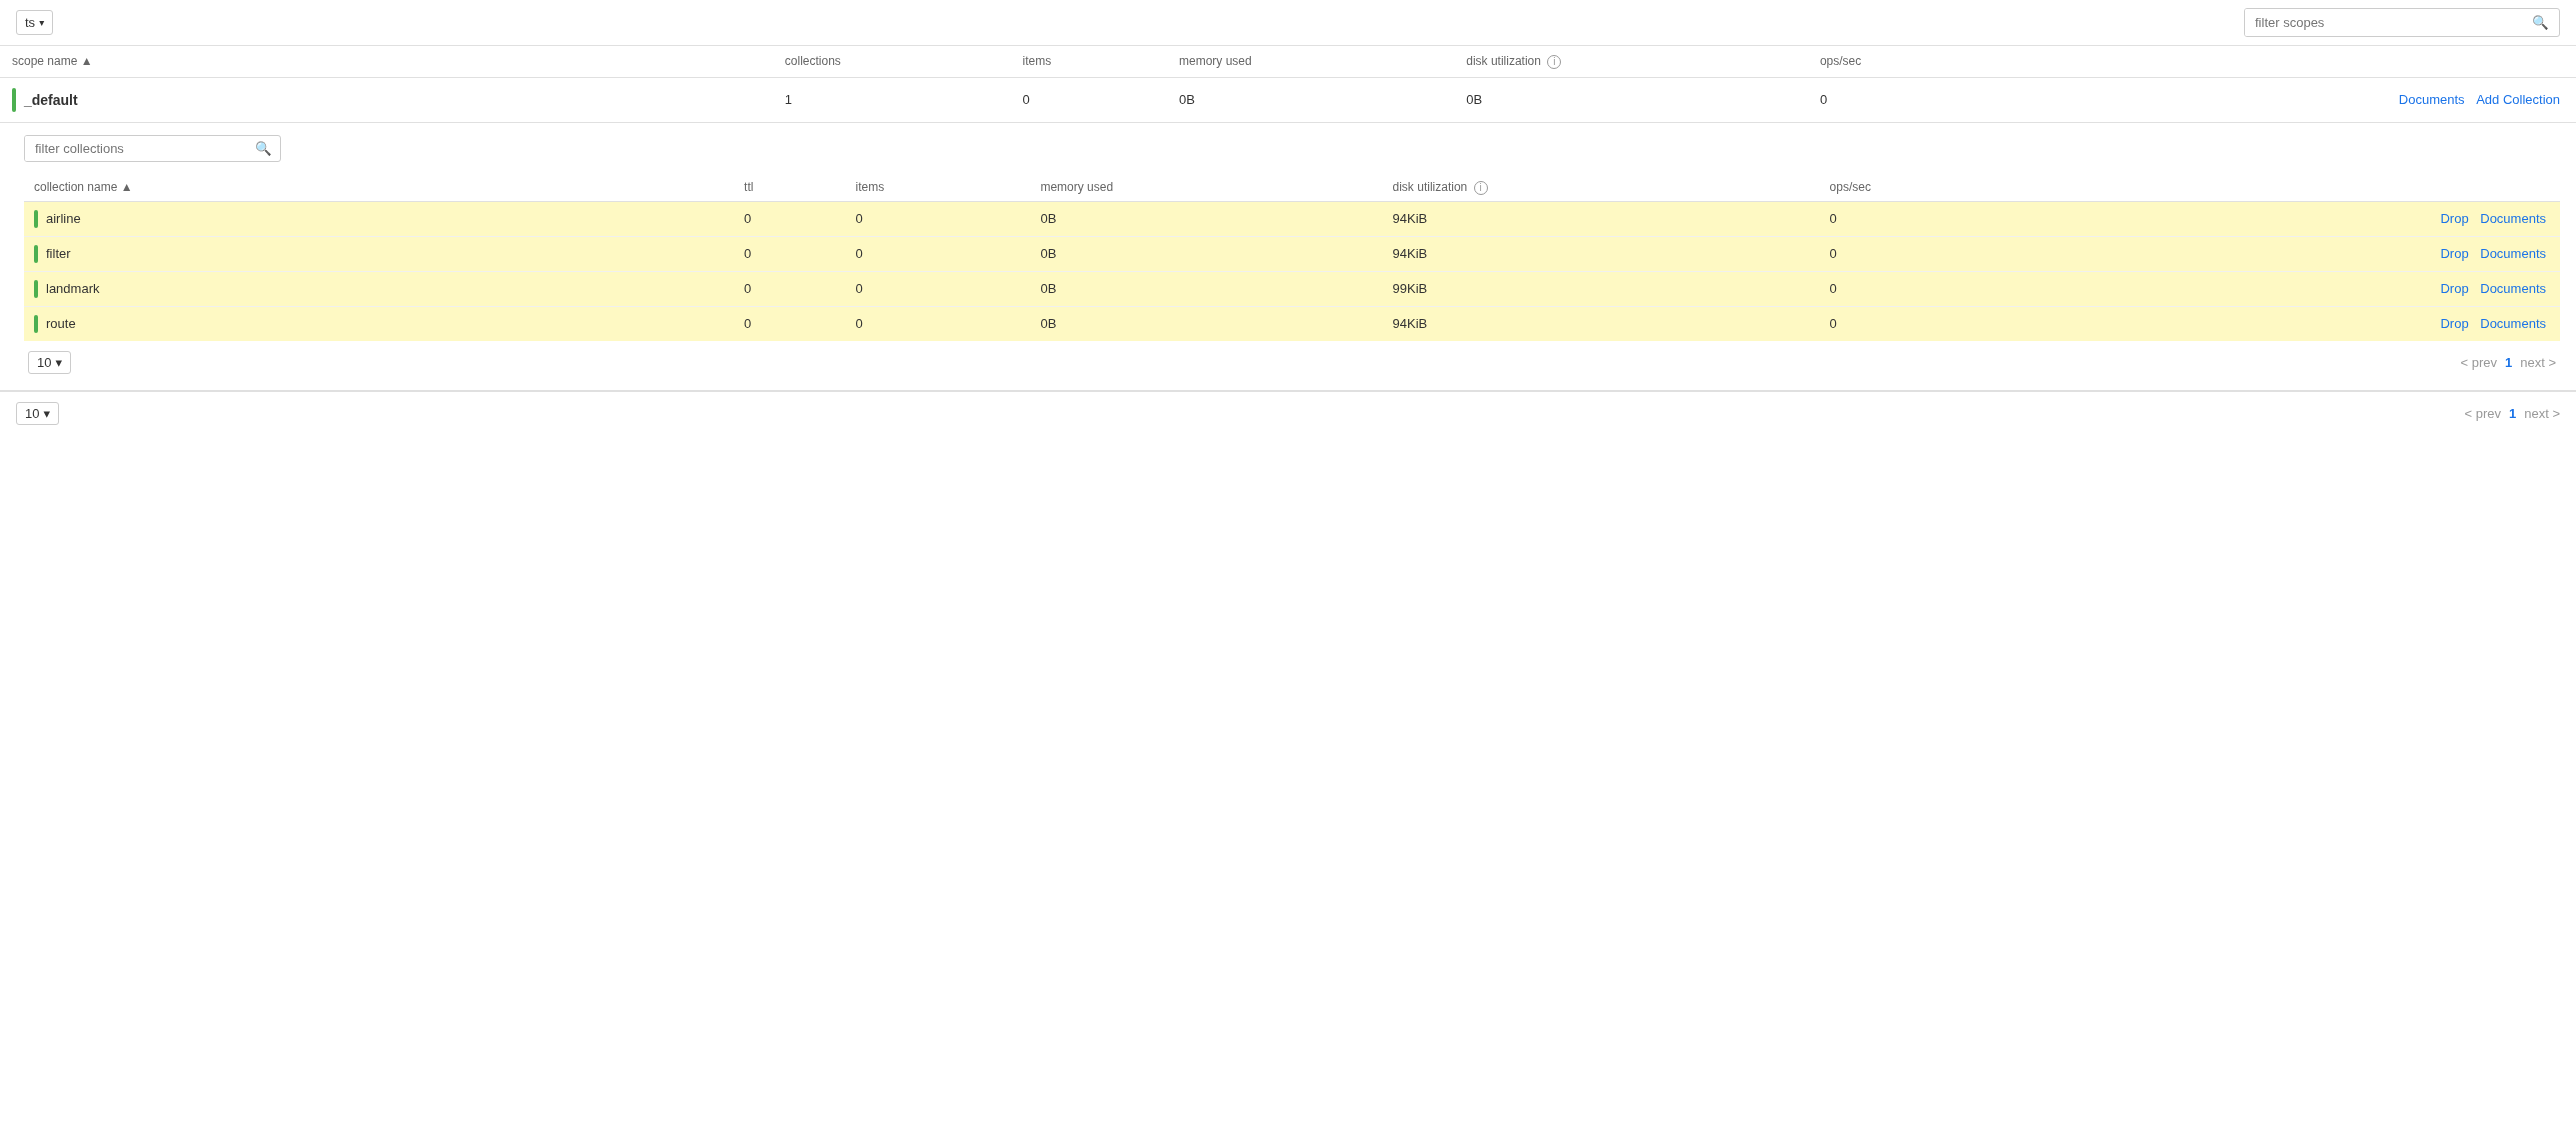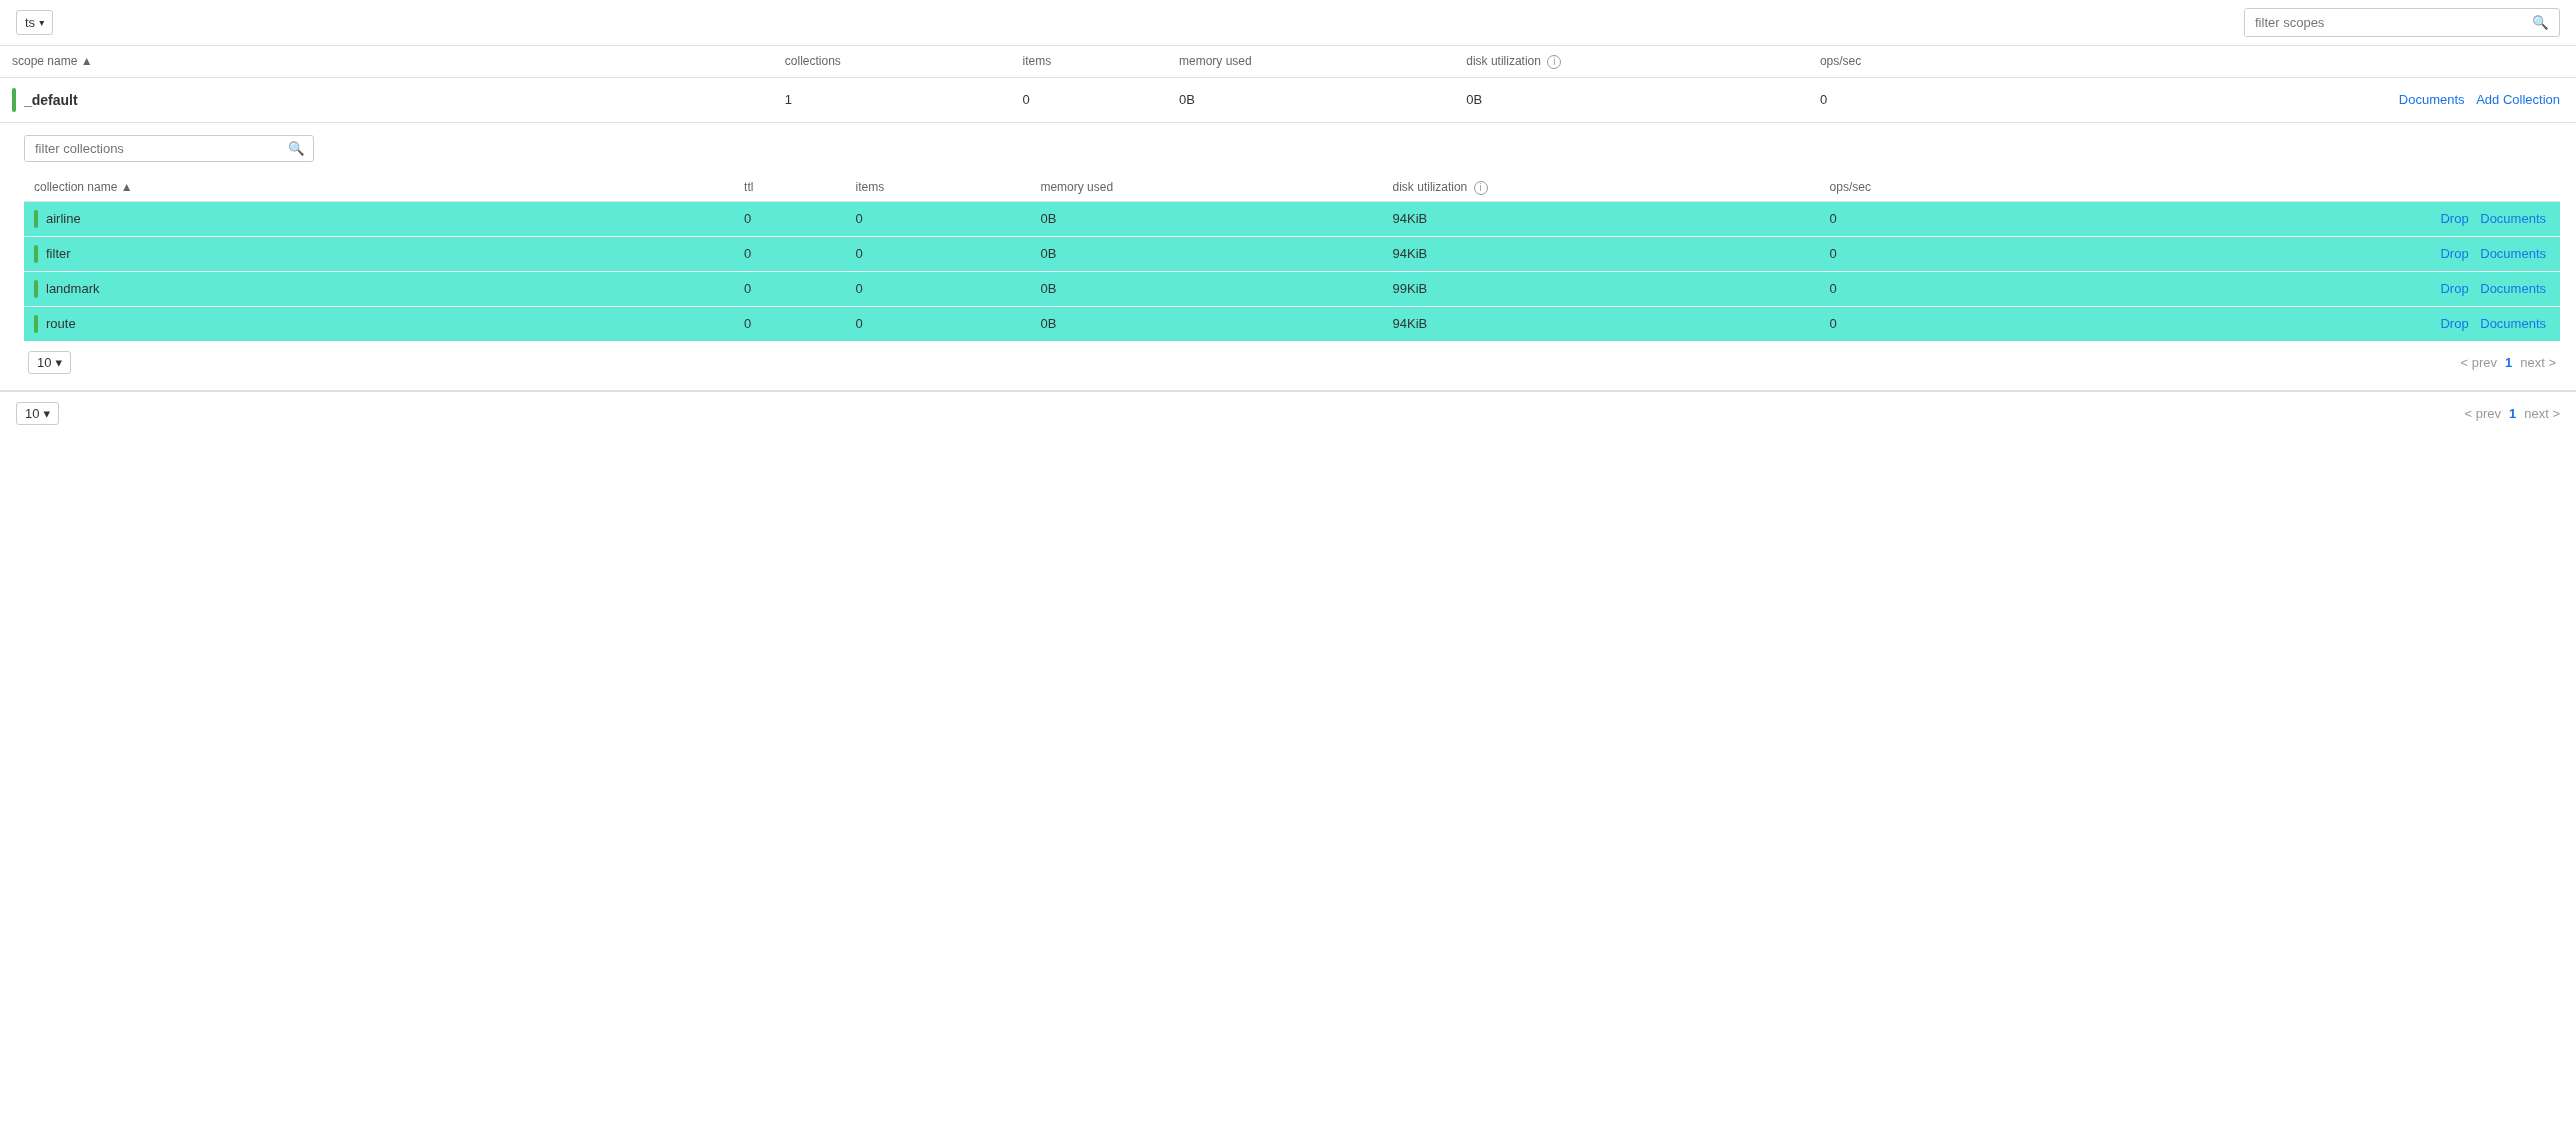--- a/index.html
+++ b/index.html
@@ -102,21 +102,21 @@
     .collections-inner {
       padding: 12px 16px 12px 24px;
       border-bottom: 1px solid #e0e0e0;
     }
     .filter-collections-wrap {
       display: flex;
       align-items: center;
       border: 1px solid #ccc;
       border-radius: 3px;
       overflow: hidden;
-      width: 290px;
+      width: 257px;
       margin-bottom: 12px;
     }
     .filter-collections-wrap input {
       border: none;
       outline: none;
       padding: 5px 10px;
       font-size: 13px;
       flex: 1;
       color: #333;
     }
@@ -135,21 +135,21 @@
     .inner-table thead tr th {
       font-weight: normal;
       color: #666;
       font-size: 12px;
       padding: 6px 10px;
       text-align: left;
       border-bottom: 1px solid #e0e0e0;
     }
     .inner-table tbody tr {
       border-bottom: 1px solid #f0f0f0;
-      background: #5eead4;
+      background: #fef9c3;
     }
     .inner-table tbody tr:last-child { border-bottom: none; }
     .inner-table tbody tr td {
       padding: 8px 10px;
       vertical-align: middle;
     }
     .collection-name-cell {
       display: flex;
       align-items: center;
       gap: 8px;

